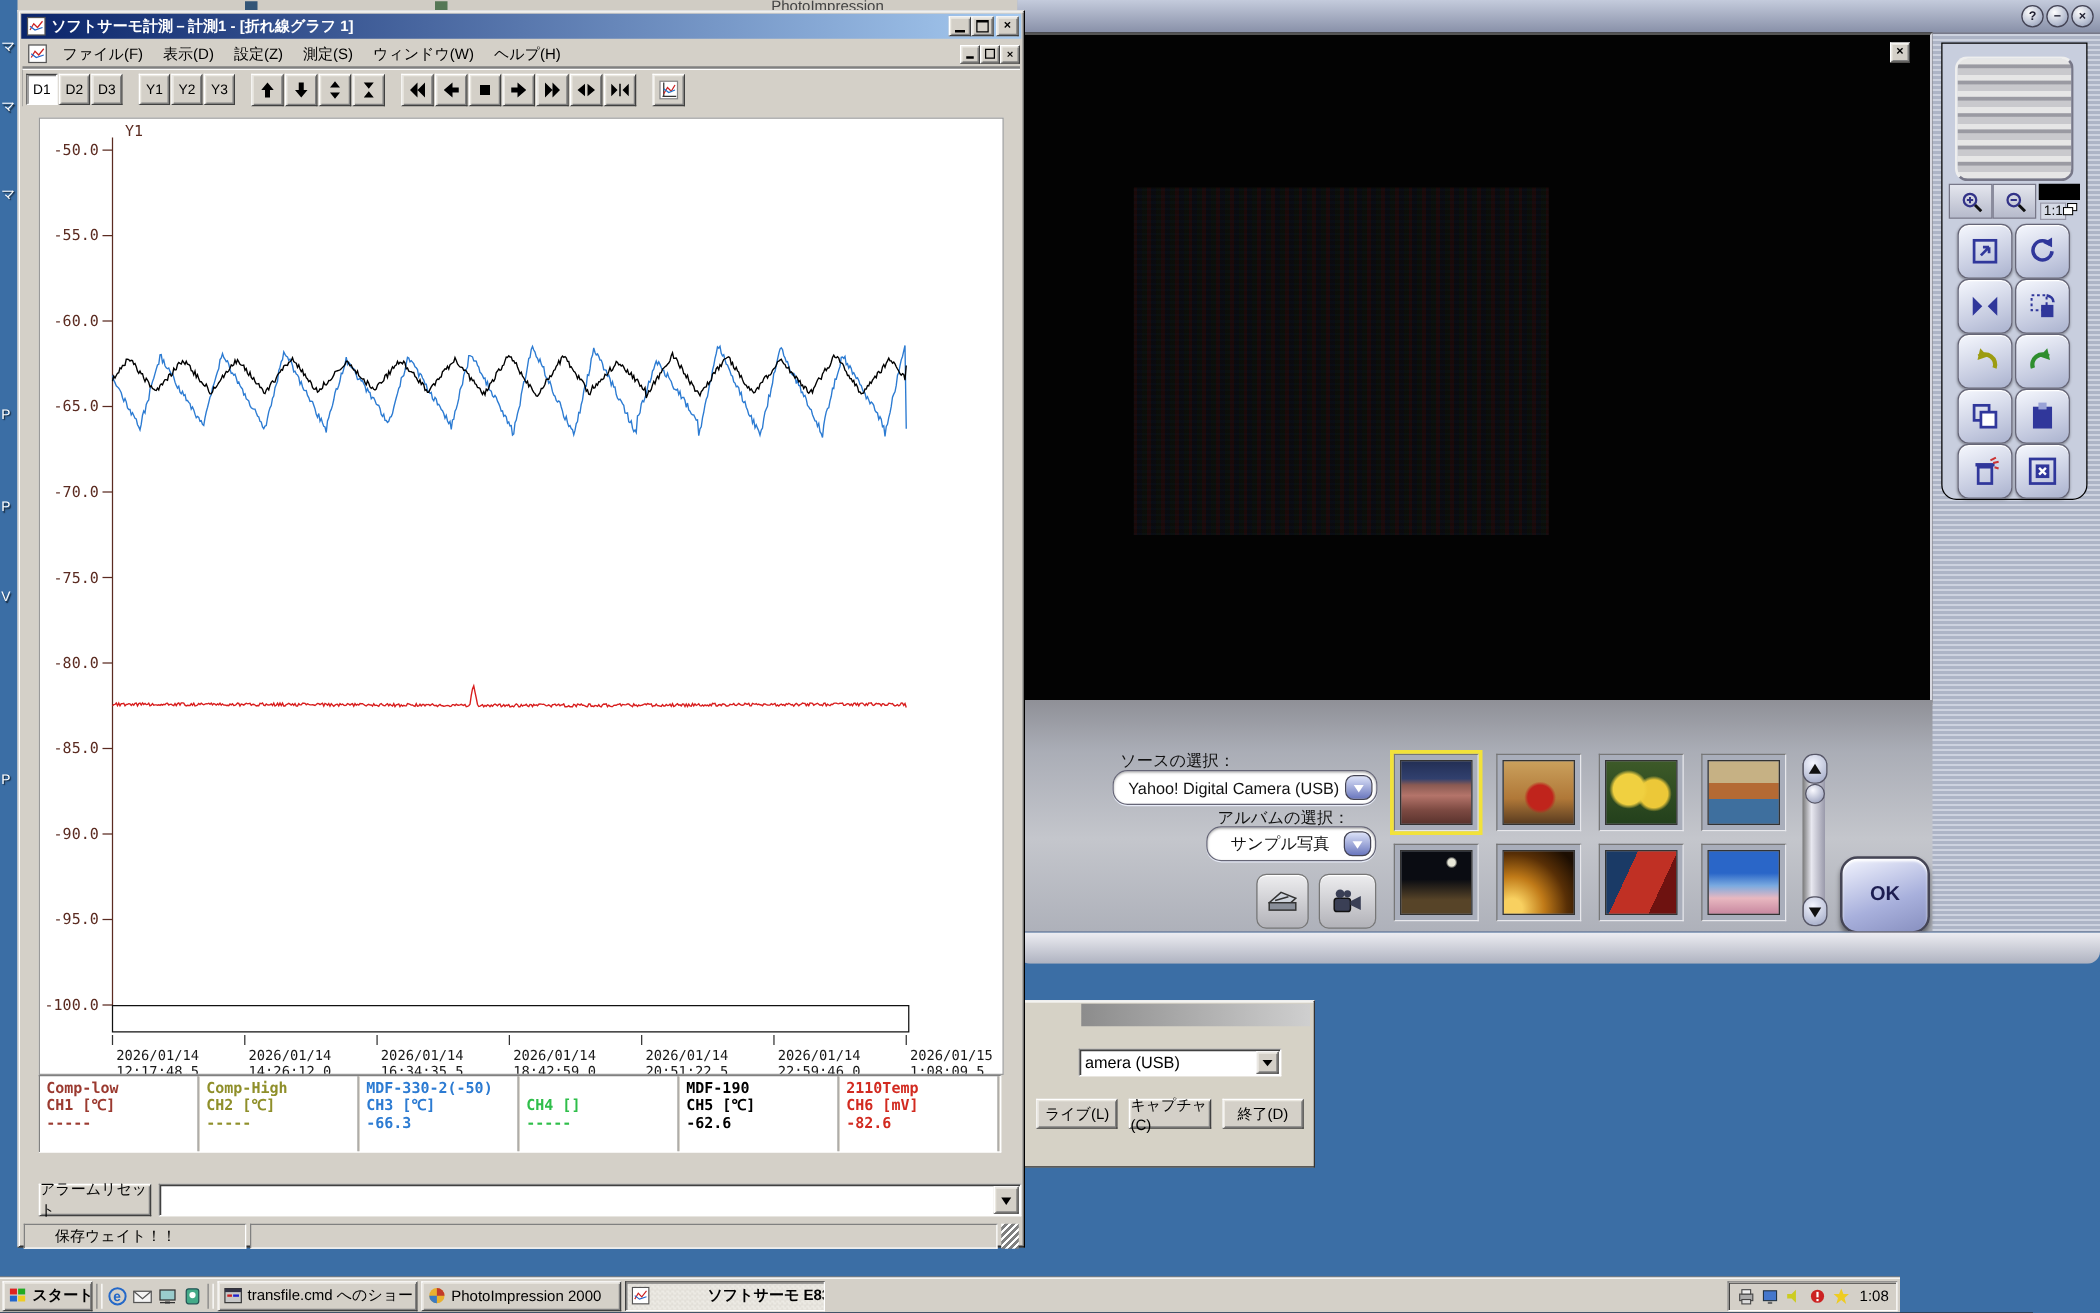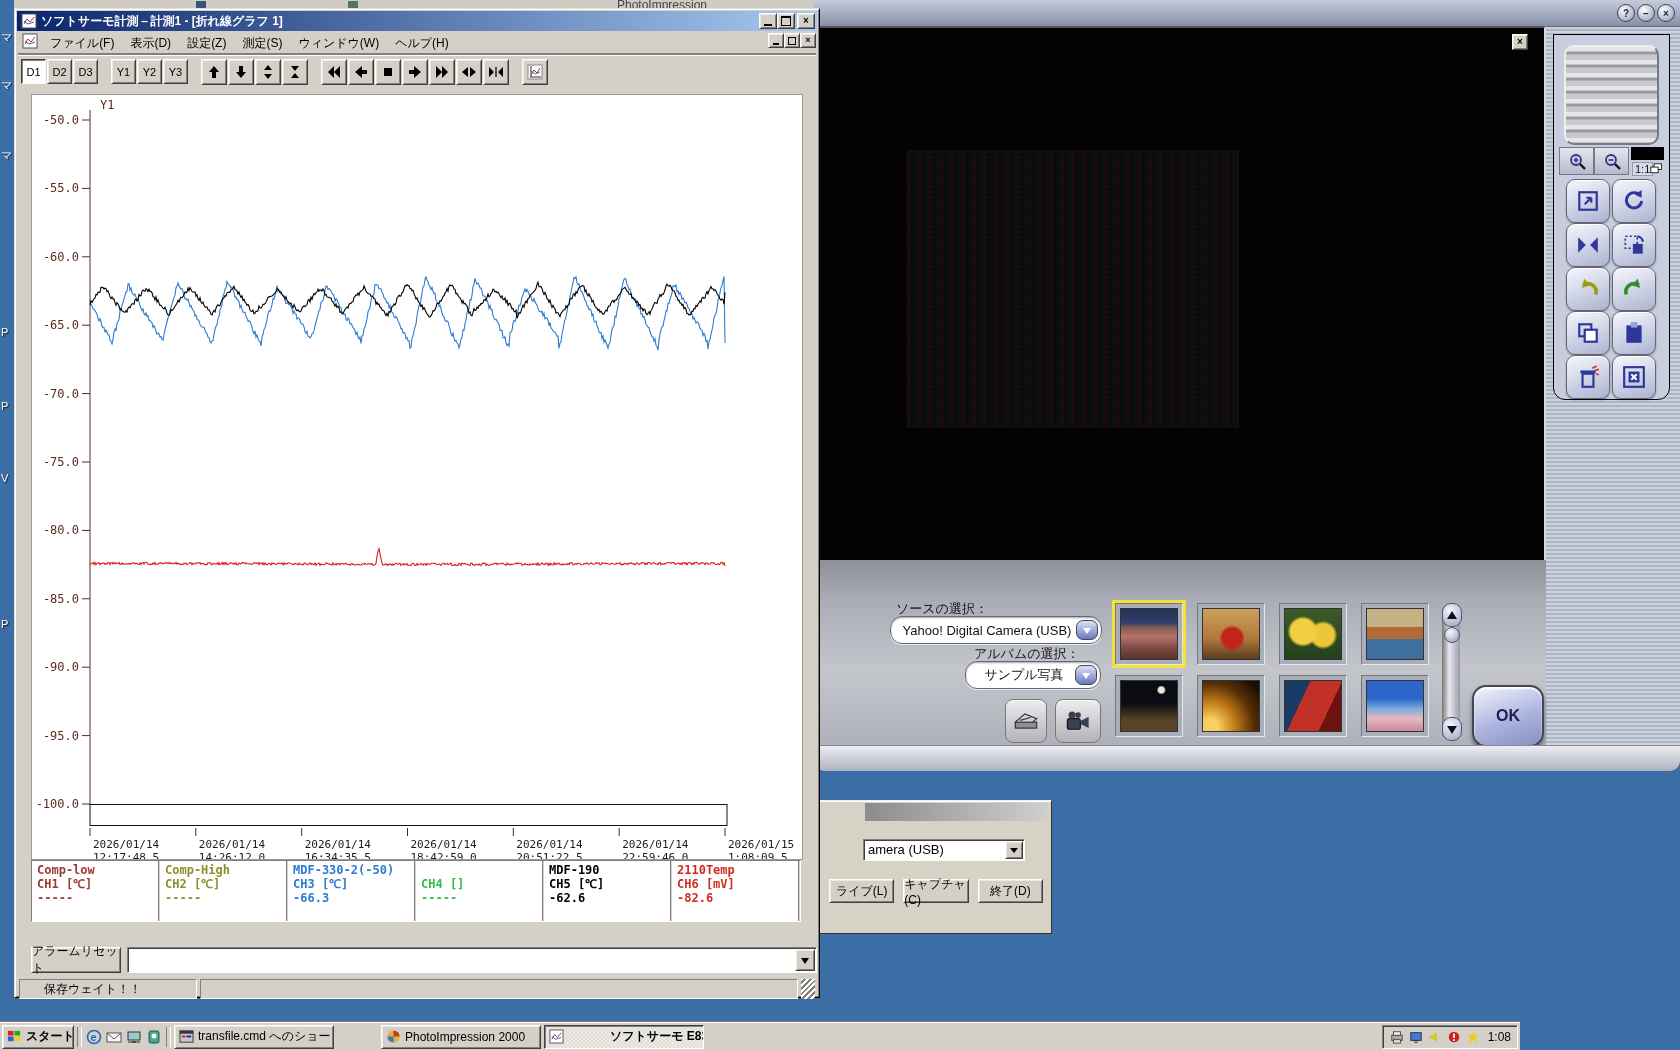--- a/index.html
+++ b/index.html
@@ -329,21 +329,21 @@
       <span>ソフトサーモ計測－計測1 - [折れ線グラフ 1]</span>
       <span style="flex:1"></span>
       <span class="raised capbtn">
           <span style="width:8px;border-bottom:2px solid #000;margin-top:7px;"></span>
         </span>
       <span class="raised capbtn">
           <span style="width:8px;height:7px;border:1px solid #000;border-top-width:2px;"></span>
         </span>
       <span class="raised capbtn" style="margin:0 2px;">×</span>
     </div>
-    <div class="abs" style="left:3px;top:24px;right:3px;height:20px;display:flex;align-items:flex-start;">
+    <div class="abs" style="left:3px;top:24px;right:3px;height:20px;display:flex;align-items:center;">
       <span id="thermo-child-icon" style="display:flex;margin:0 4px;">
           <svg width="16" height="16" viewBox="0 0 16 16">
             <rect x="1" y="1" width="14" height="14" fill="#fff" stroke="#555"></rect>
             <path d="M3 11 L6 6 L9 9 L13 4" stroke="#c22" fill="none"></path>
             <path d="M3 8 L7 11 L13 9" stroke="#26c" fill="none"></path>
           </svg>
         </span>
       <span id="thermo-menus"><span class="menu-item">ファイル(F)</span><span class="menu-item">表示(D)</span><span class="menu-item">設定(Z)</span><span class="menu-item">測定(S)</span><span class="menu-item">ウィンドウ(W)</span><span class="menu-item">ヘルプ(H)</span></span>
       <span style="flex:1"></span>
       <span class="raised capbtn mdibtn">
@@ -557,21 +557,21 @@
           <span style="display:flex;">
             <svg width="15" height="15" viewBox="0 0 16 16">
               <rect x="1" y="2" width="14" height="12" fill="#c8c8c8" stroke="#333"></rect>
               <rect x="1" y="2" width="14" height="3" fill="#334"></rect>
               <rect x="3" y="7" width="4" height="2" fill="#c22"></rect>
               <rect x="8" y="7" width="5" height="2" fill="#22c"></rect>
             </svg>
           </span>
           <span>transfile.cmd へのショート...</span>
         </div>
-        <div class="raised taskbtn" style="width: 150px; margin-left: 44px;">
+        <div class="raised taskbtn" style="width: 150px;">
           <span style="display:flex;">
             <svg width="15" height="15" viewBox="0 0 16 16">
               <circle cx="8" cy="8" r="6.5" fill="#e8b030"></circle>
               <path d="M8 1.5 A6.5 6.5 0 0 1 14.5 8 L8 8 Z" fill="#c23a2a"></path>
               <path d="M1.5 8 A6.5 6.5 0 0 0 8 14.5 L8 8 Z" fill="#3a7ac2"></path>
             </svg>
           </span>
           <span>PhotoImpression 2000</span>
         </div>
         <div class="raised taskbtn active" style="width: 150px;">

